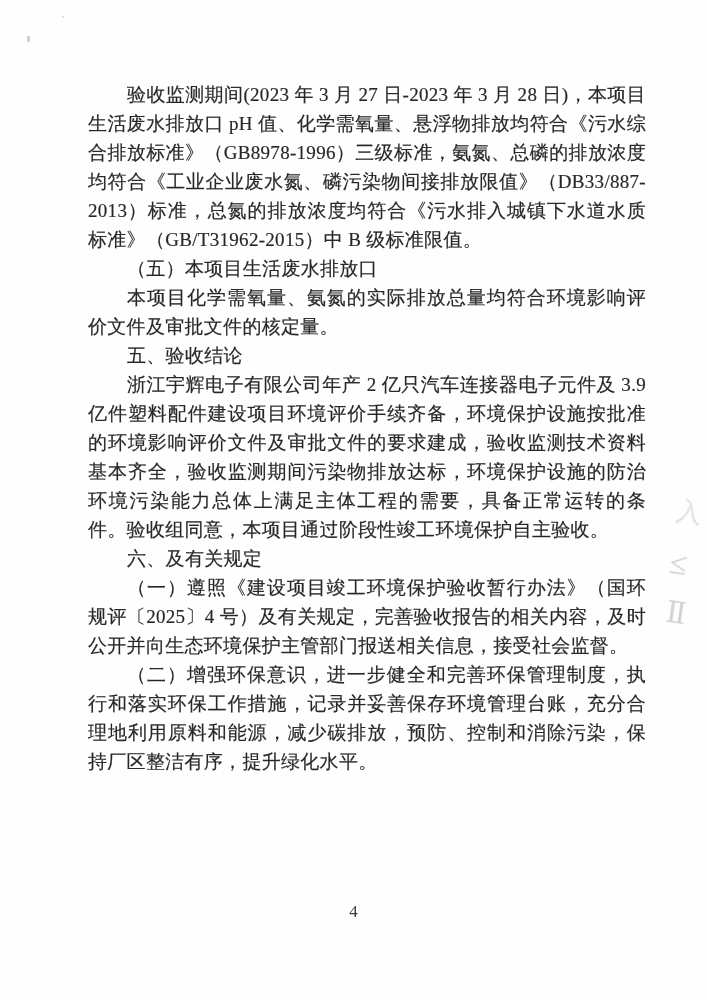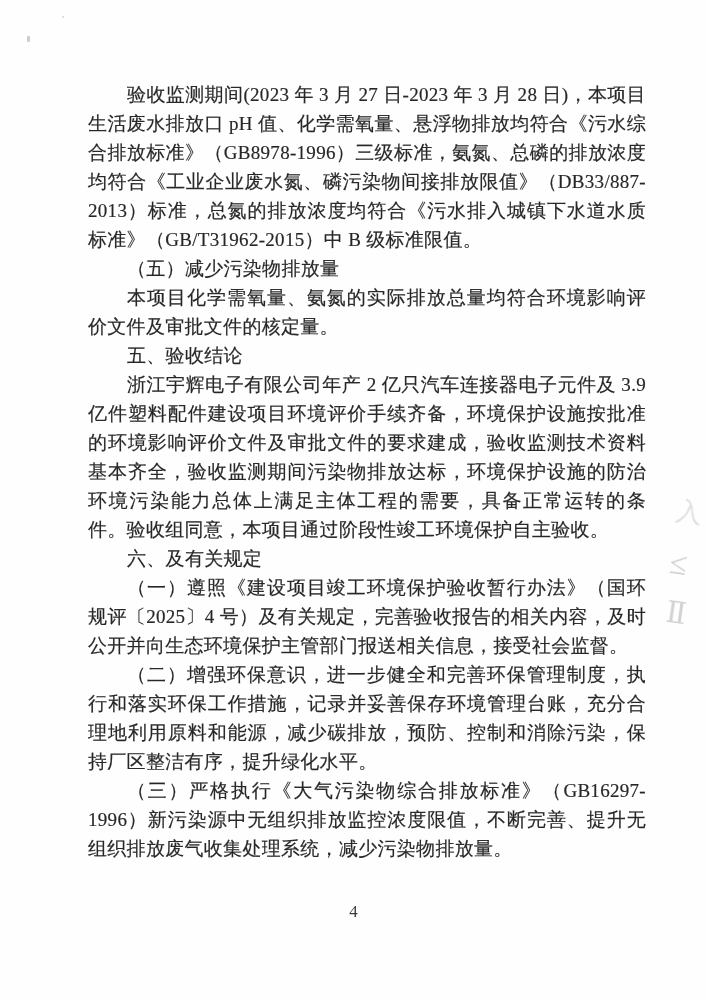--- a/index.html
+++ b/index.html
@@ -86,35 +86,34 @@
 
 <div class="page">
 
   <span class="corner-speck"></span>
   <span class="corner-speck-2"></span>
 
   <div class="content">
 
     <p class="indent">验收监测期间(2023 年 3 月 27 日-2023 年 3 月 28 日)，本项目生活废水排放口 pH 值、化学需氧量、悬浮物排放均符合《污水综合排放标准》（GB8978-1996）三级标准，氨氮、总磷的排放浓度均符合《工业企业废水氮、磷污染物间接排放限值》（DB33/887-2013）标准，总氮的排放浓度均符合《污水排入城镇下水道水质标准》（GB/T31962-2015）中 B 级标准限值。</p>
 
-    <p class="indent">（五）减少污染物排放量</p>
+    <p class="indent">（五）本项目生活废水排放口</p>
 
     <p class="indent">本项目化学需氧量、氨氮的实际排放总量均符合环境影响评价文件及审批文件的核定量。</p>
 
     <p class="indent heading-bold">五、验收结论</p>
 
     <p class="indent">浙江宇辉电子有限公司年产 2 亿只汽车连接器电子元件及 3.9 亿件塑料配件建设项目环境评价手续齐备，环境保护设施按批准的环境影响评价文件及审批文件的要求建成，验收监测技术资料基本齐全，验收监测期间污染物排放达标，环境保护设施的防治环境污染能力总体上满足主体工程的需要，具备正常运转的条件。验收组同意，本项目通过阶段性竣工环境保护自主验收。</p>
 
     <p class="indent heading-bold">六、及有关规定</p>
 
     <p class="indent">（一）遵照《建设项目竣工环境保护验收暂行办法》（国环规评〔2025〕4 号）及有关规定，完善验收报告的相关内容，及时公开并向生态环境保护主管部门报送相关信息，接受社会监督。</p>
 
     <p class="indent">（二）增强环保意识，进一步健全和完善环保管理制度，执行和落实环保工作措施，记录并妥善保存环境管理台账，充分合理地利用原料和能源，减少碳排放，预防、控制和消除污染，保持厂区整洁有序，提升绿化水平。</p>
 
-    <p class="indent">（三）严格执行《大气污染物综合排放标准》（GB16297-1996）新污染源中无组织排放监控浓度限值，不断完善、提升无组织排放废气收集处理系统，减少污染物排放量。</p>
 
   </div>
 
   <div class="page-number">4</div>
 
   <span class="edge-smudge smudge-1">入</span>
   <span class="edge-smudge smudge-2">≤</span>
   <span class="edge-smudge smudge-3">Ⅱ</span>
 
 </div>

